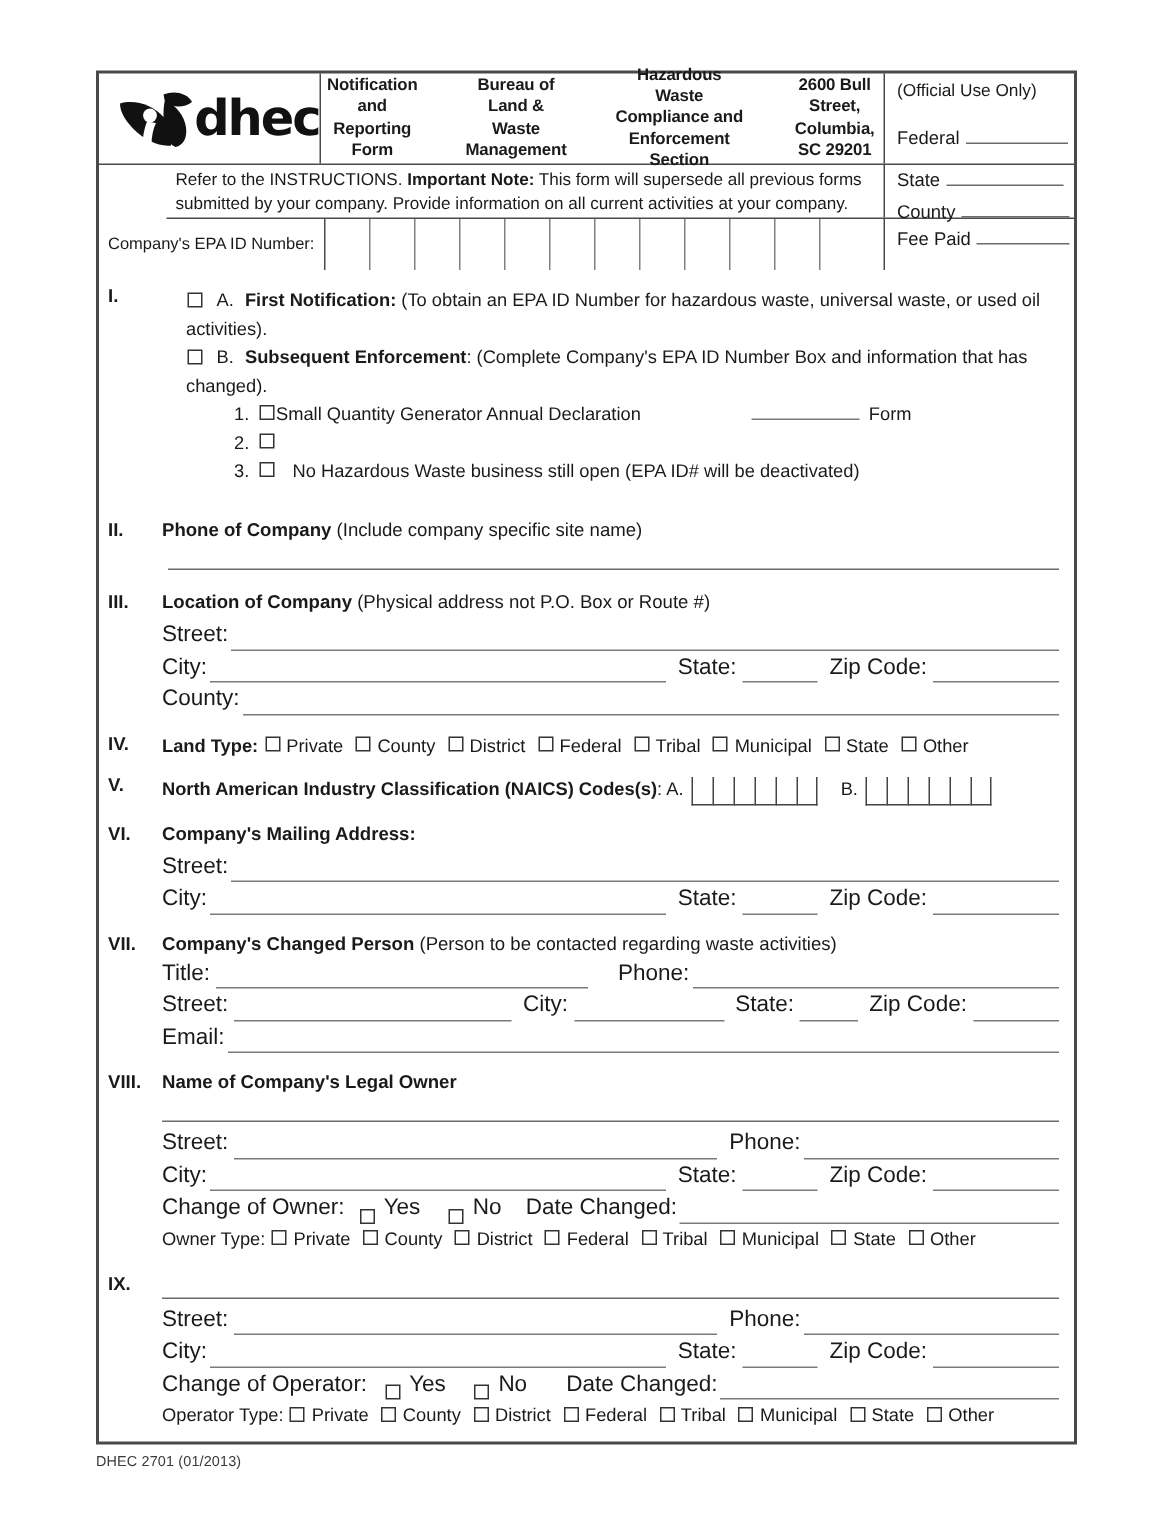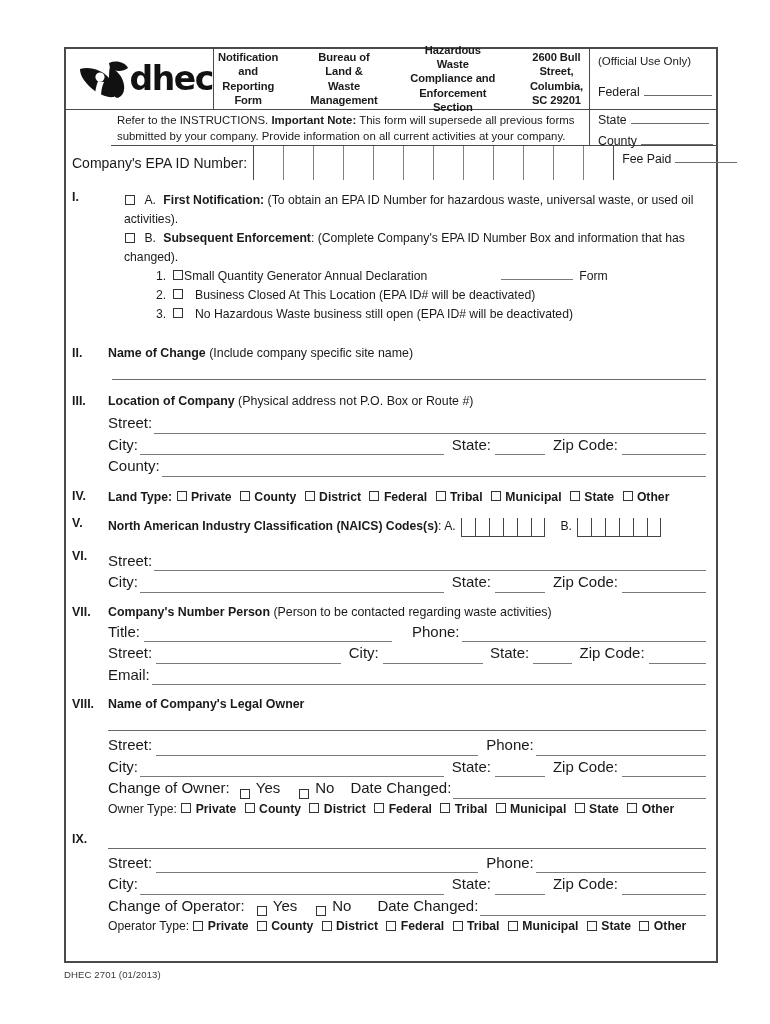--- a/index.html
+++ b/index.html
@@ -107,21 +107,21 @@
   }
   .hdr-epa {
     flex: 1;
     border-right: 1.5px solid #4a4a4a;
     box-sizing: border-box;
     display: flex;
     align-items: center;
     padding-left: 6px;
   }
   .hdr-epa .epa-label {
-    font-size: 14px;
+    font-size: 11px;
     white-space: nowrap;
     padding-right: 4px;
   }
   .epa-boxes {
     display: flex;
     height: 34px;
     margin-left: 2px;
   }
   .epa-cell {
     width: 30px;
@@ -221,21 +221,21 @@
     margin-left: 4px;
   }
 
   
   .typerow {
     font-size: 12.2px;
     line-height: 18px;
     white-space: nowrap;
   }
   .typerow .tlabel { font-weight: bold; }
-  .typeopt { margin-right: 4px; font-weight: bold; }
+  .typeopt { margin-right: 4px; }
 
   
   .naics {
     display: inline-flex;
     vertical-align: -7px;
     margin: 0 2px;
   }
   .naics-cell {
     width: 14px;
     height: 19px;
@@ -377,36 +377,35 @@
             <span style="width:16px">1.</span>
             <span class="cb"></span>
             <span style="">Small Quantity Generator Annual Declaration</span>
             <span class="rule" style="width:72px;margin-left:74px"></span>
             <span style="padding-left:6px">Form</span>
           </div>
 
           <div class="ind-line" style="padding-left:48px;display:flex;align-items:baseline">
             <span style="width:16px">2.</span>
             <span class="cb"></span>
-            <span style="padding-left:11px">Business Closed At This Location (EPA ID# will be deactivated)</span>
           </div>
 
           <div class="ind-line" style="padding-left:48px;display:flex;align-items:baseline">
             <span style="width:16px">3.</span>
             <span class="cb"></span>
             <span style="padding-left:11px">No Hazardous Waste business still open (EPA ID# will be deactivated)</span>
           </div>
         </div>
       </div>
 
       <div class="sec" style="padding-top:21px">
         <div class="sec-num">II.</div>
         <div class="sec-body">
           <div class="sec-head">
-            <b>Name of Change</b><span> (Include company specific site name)</span>
+            <b>Phone of Company</b><span> (Include company specific site name)</span>
           </div>
           <div style="height:16px"></div>
           <div class="fullrule"></div>
         </div>
       </div>
 
       <div class="sec" style="padding-top:13px">
         <div class="sec-num">III.</div>
         <div class="sec-body">
           <div class="sec-head">
@@ -475,20 +474,23 @@
               <span class="naics-cell"></span>
               <span class="naics-cell"></span>
             </span>
           </div>
         </div>
       </div>
 
       <div class="sec" style="padding-top:11px">
         <div class="sec-num">VI.</div>
         <div class="sec-body">
+          <div class="sec-head">
+            <b>Company's Mailing Address:</b>
+          </div>
           <div class="fieldrow" style="padding-top:2px">
             <span class="lbl">Street:</span>
             <span class="flex-rule"></span>
           </div>
           <div class="fieldrow">
             <span class="lbl">City:</span>
             <span class="flex-rule"></span>
             <span class="gap"></span>
             <span class="lbl">State:</span>
             <span class="rule" style="width:50px;margin-left:3px"></span>
@@ -496,21 +498,21 @@
             <span class="lbl">Zip Code:</span>
             <span class="rule" style="width:84px;margin-left:3px"></span>
           </div>
         </div>
       </div>
 
       <div class="sec" style="padding-top:11px">
         <div class="sec-num">VII.</div>
         <div class="sec-body">
           <div class="sec-head">
-            <b>Company's Number Person</b><span> (Person to be contacted regarding waste activities)</span>
+            <b>Company's Changed Person</b><span> (Person to be contacted regarding waste activities)</span>
           </div>
 
 
           <div class="fieldrow">
             <span class="lbl">Title:</span>
             <span class="rule" style="width:248px;margin-left:3px"></span>
             <span style="width:20px;display:inline-block"></span>
             <span class="lbl">Phone:</span>
             <span class="flex-rule"></span>
           </div>

